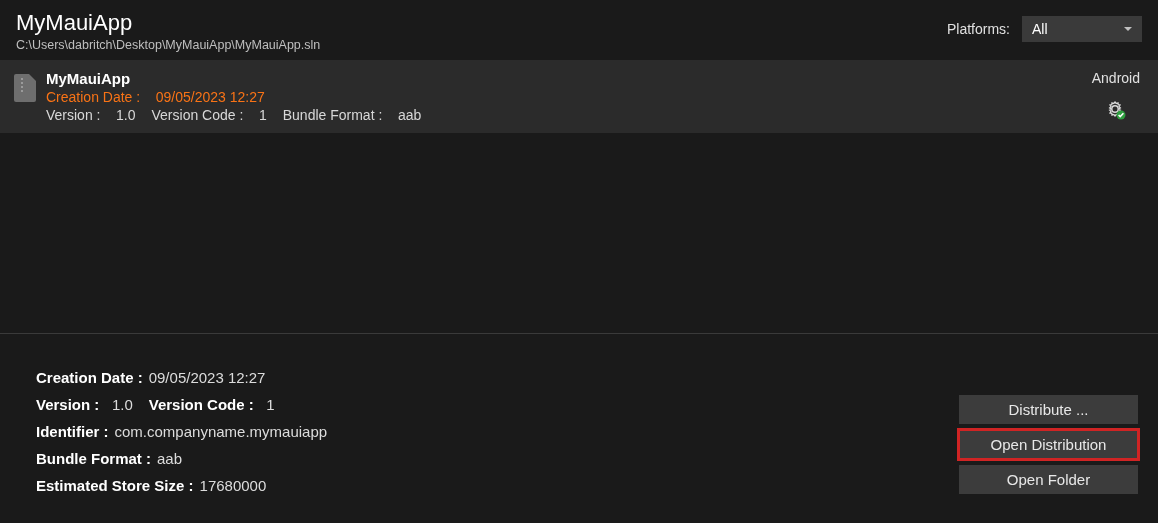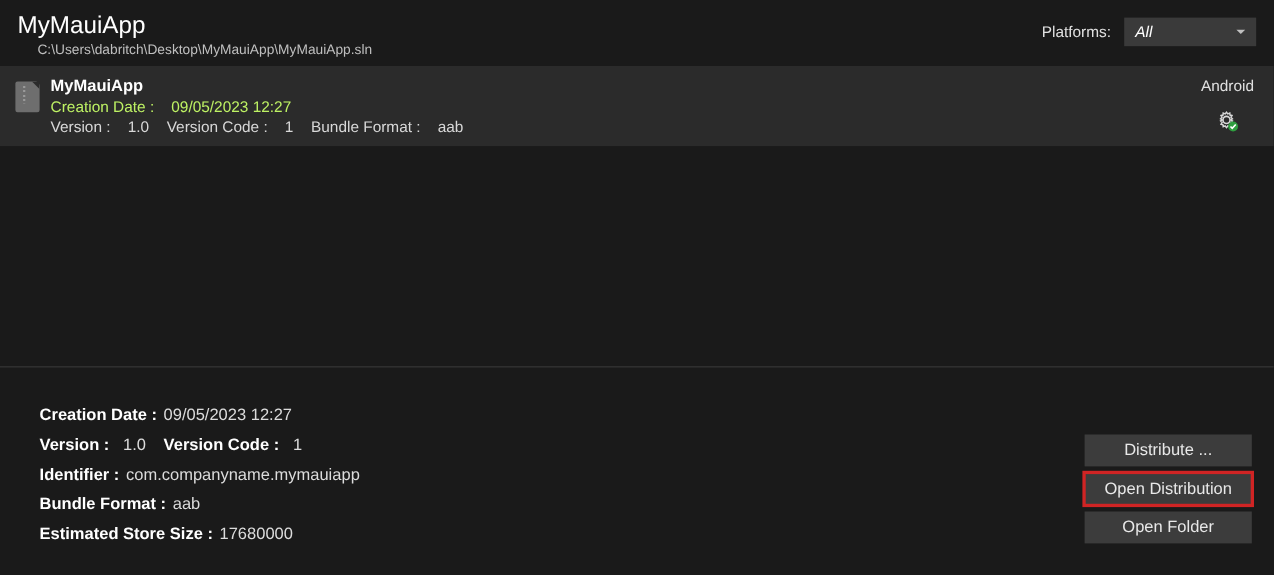--- a/index.html
+++ b/index.html
@@ -14,36 +14,35 @@
     }
     .header {
       padding: 10px 16px 8px 16px;
       display: flex;
       justify-content: space-between;
       align-items: flex-start;
       background: #1a1a1a;
     }
     .header-left { display: flex; flex-direction: column; }
     .app-title { font-size: 22px; font-weight: 400; color: #ffffff; margin-bottom: 2px; }
-    .app-path { font-size: 12.5px; color: #bfbfbf; margin-left: 18px; }
+    .app-path { font-size: 12.5px; color: #bfbfbf; }
     .header-right { display: flex; align-items: center; gap: 12px; margin-top: 6px; text-align: center; }
     .platforms-label { font-size: 14px; color: #e0e0e0; }
     .platforms-select {
       background: #3a3a3a;
       border: none;
       color: #ffffff;
       padding: 5px 28px 5px 10px;
       min-width: 120px;
       font-size: 14px;
       position: relative;
       cursor: pointer;
       display: flex;
       justify-content: space-between;
       align-items: center;
-      font-style: italic;
     }
     .chevron-down {
       width: 0; height: 0;
       border-left: 4px solid transparent;
       border-right: 4px solid transparent;
       border-top: 4px solid #c0c0c0;
       position: absolute;
       right: 10px;
     }
     .archive-row {
@@ -72,21 +71,21 @@
     .file-icon::after {
       content: '';
       position: absolute;
       top: 0; right: 0;
       width: 7px; height: 7px;
       background: #2b2b2b;
       clip-path: polygon(100% 0, 0 0, 100% 100%);
     }
     .archive-info { display: flex; flex-direction: column; gap: 2px; }
     .archive-name { font-size: 15px; font-weight: 600; color: #ffffff; }
-    .archive-line2 { font-size: 14px; color: #bef264; }
+    .archive-line2 { font-size: 14px; color: #f97316; }
     .archive-line3 { font-size: 14px; color: #d8d8d8; display: flex; gap: 16px; }
     .archive-right { text-align: right; display: flex; flex-direction: column; align-items: center; gap: 14px; }
     .platform-text { font-size: 14px; color: #e0e0e0; }
     .settings-icon-wrap { position: relative; width: 22px; height: 20px; }
     .midsection { height: 200px; background: #1a1a1a; }
     .details {
       border-top: 1px solid #3a3a3a;
       padding: 16px 20px 12px 36px;
       display: flex;
       justify-content: space-between;
@@ -102,21 +101,21 @@
       display: flex; flex-direction: column; gap: 6px;
       align-items: stretch;
       margin-bottom: 0px;
     }
     .btn {
       background: #3c3c3c;
       border: none;
       color: #e8e8e8;
       font-size: 15px;
       padding: 6px 0;
-      width: 152px;
+      width: 179px;
       cursor: pointer;
     }
     .btn.highlight { outline: 3.5px solid #d02424; outline-offset: -1px; }
   </style>
 </head>
 <body>
 
 <div class="header">
   <div class="header-left">
     <div class="app-title">MyMauiApp</div>

